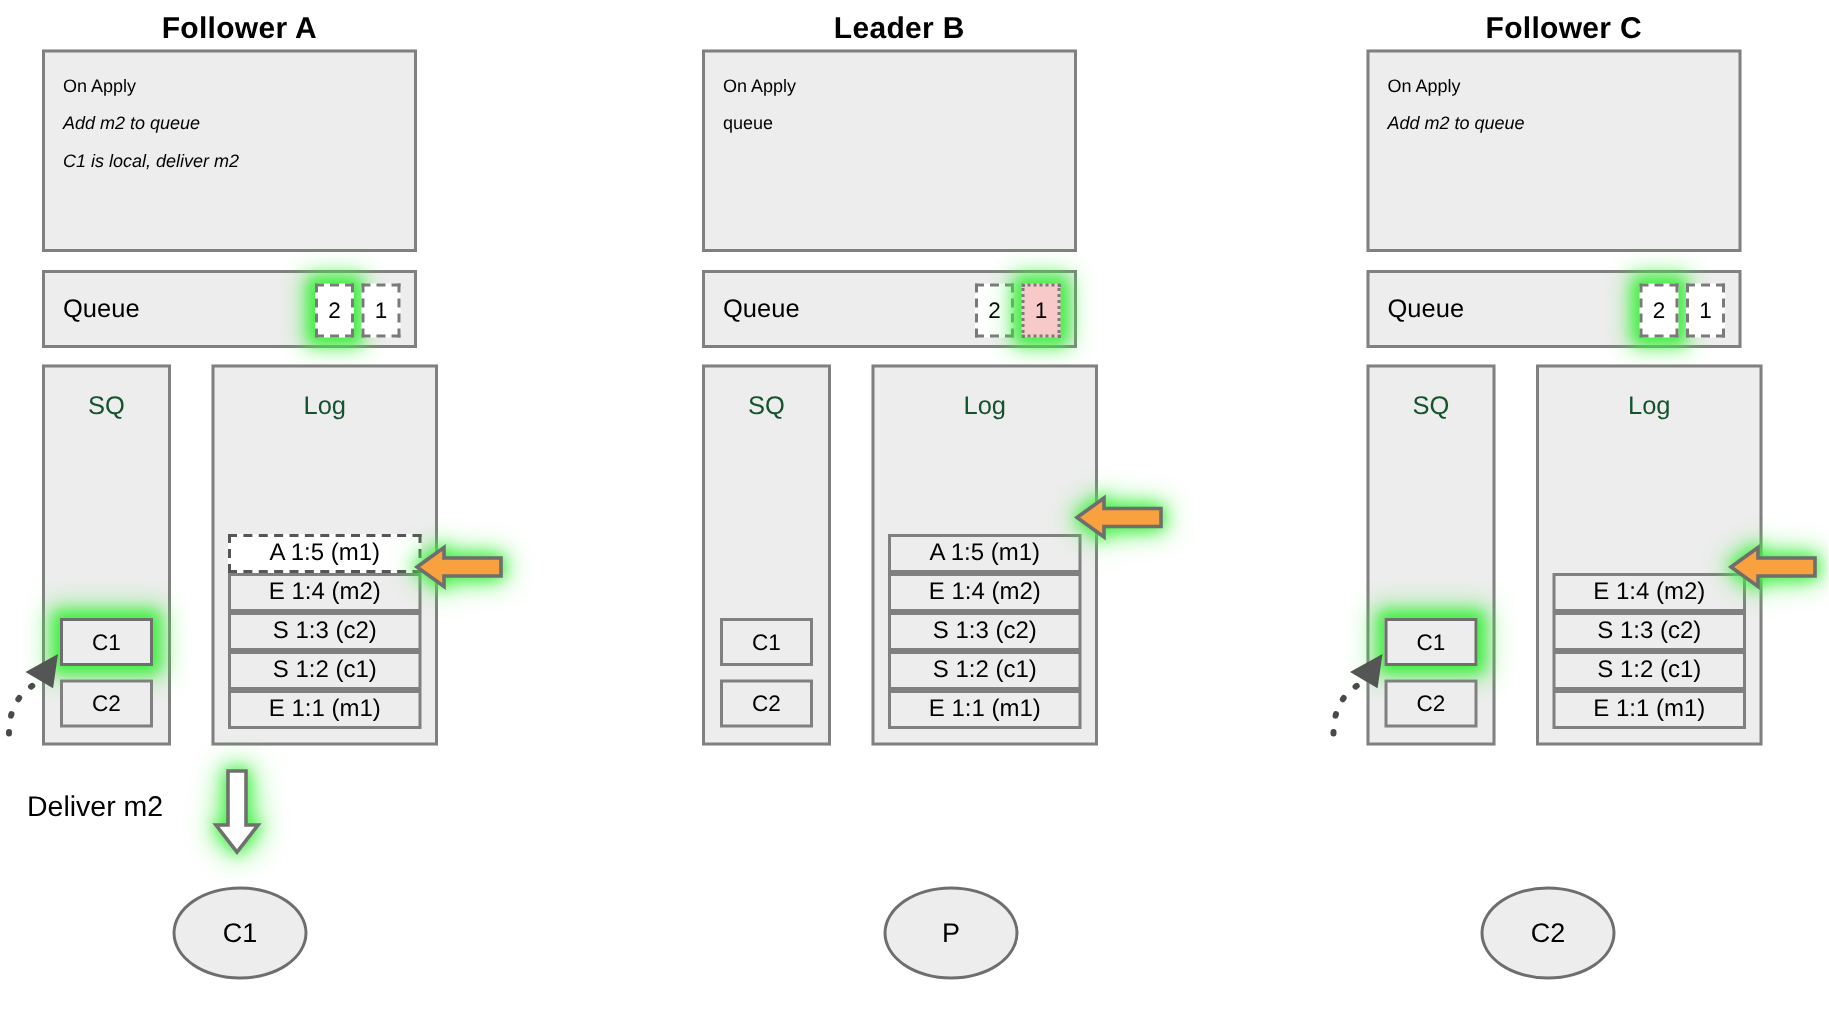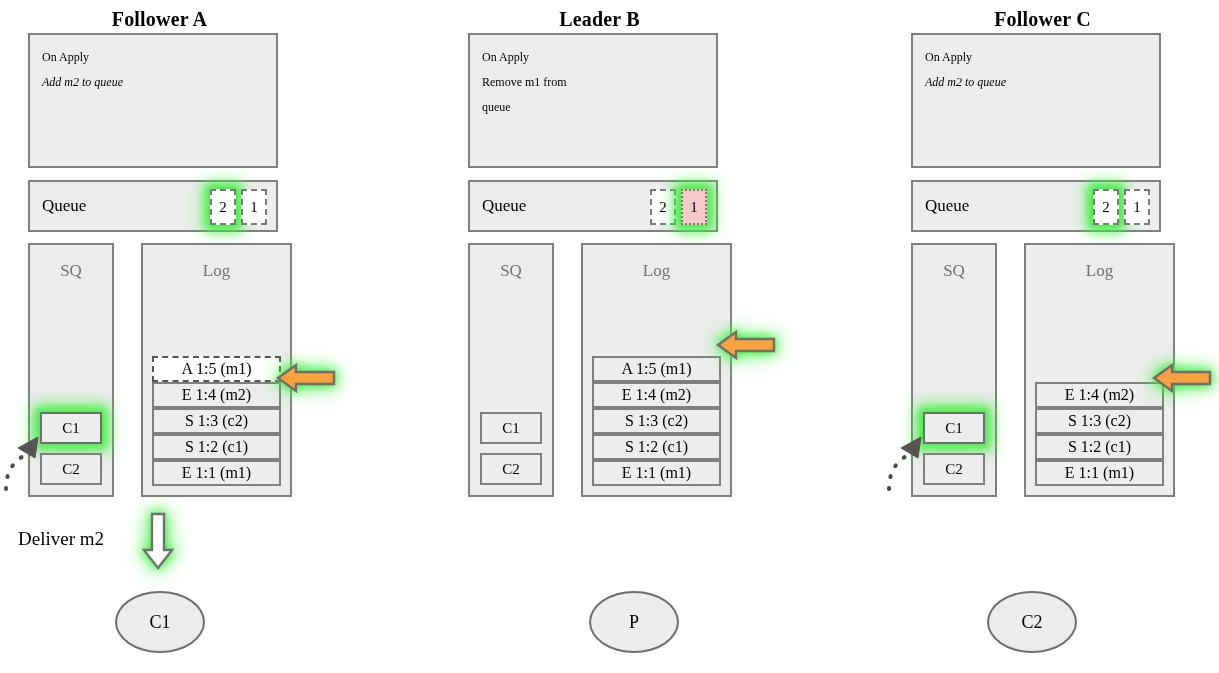--- a/index.html
+++ b/index.html
@@ -1,21 +1,21 @@
 <!DOCTYPE html>
 <html><head>
 <meta charset="utf-8">
 <style>
   html,body{margin:0;padding:0;background:#ffffff;}
   body{
     width:1219px;height:673px;position:relative;overflow:hidden;
     font-family:"Liberation Sans","DejaVu Sans",sans-serif;
     color:#1a1a1a;
   }
-  .stage{position:absolute;left:0;top:0;width:1219px;height:566px;font-family:Liberation Serif, serif;}
+  .stage{position:absolute;left:0;top:0;width:1219px;height:566px;}
 
   
   .col{position:absolute;top:0;width:299px;}
   .col-title{
     position:absolute;top:8px;left:0;width:299px;text-align:center;
     font-size:20px;font-weight:bold;letter-spacing:0.2px;color:#000;
   }
 
   
   .panel{
@@ -46,21 +46,21 @@
     box-shadow:0 0 9px 4px #3ef03e, 0 0 16px 7px rgba(62,240,62,.6);
   }
   .qcell.pink{
     background:#f7c9c9;border:2px dotted #7a7a7a;
   }
 
   .sq-box{left:18px;top:243px;width:86px;height:254px;}
   .log-box{left:131px;top:243px;width:151px;height:254px;}
   .sub-title{
     position:absolute;left:0;right:0;top:16px;text-align:center;
-    font-size:17px;color:#737373;
+    font-size:17px;color:#14532d;
   }
 
   
   .sq-chips{position:absolute;left:10px;right:10px;bottom:10px;
     display:flex;flex-direction:column;gap:9px;}
   .chip{
     height:32px;box-sizing:border-box;background:#ededed;
     border:2px solid #808080;display:flex;align-items:center;
     justify-content:center;font-size:15px;color:#000;
   }
@@ -108,20 +108,21 @@
 
 <div class="stage">
 
   <div class="col" style="left:10px;">
     <div class="col-title">Follower A</div>
 
     <div class="panel apply-box">
       <div class="apply-text">
         <div class="ln">On Apply</div>
         <div class="ln it">Add m2 to queue</div>
+        <div class="ln it">C1 is local, deliver m2</div>
       </div>
     </div>
 
     <div class="panel queue-box">
       <div class="queue-label">Queue</div>
       <div class="qcells">
         <div class="qcell glow">2</div>
         <div class="qcell">1</div>
       </div>
     </div>
@@ -161,21 +162,20 @@
   </svg>
 
   <div class="ellipse" style="left:115px;top:591px;">C1</div>
 
   <div class="col" style="left:450px;">
     <div class="col-title">Leader B</div>
 
     <div class="panel apply-box">
       <div class="apply-text">
         <div class="ln">On Apply</div>
-        <div class="ln">Remove m1 from</div>
         <div class="ln">queue</div>
       </div>
     </div>
 
     <div class="panel queue-box">
       <div class="queue-label">Queue</div>
       <div class="qcells">
         <div class="qcell">2</div>
         <div class="qcell pink glow">1</div>
       </div>

